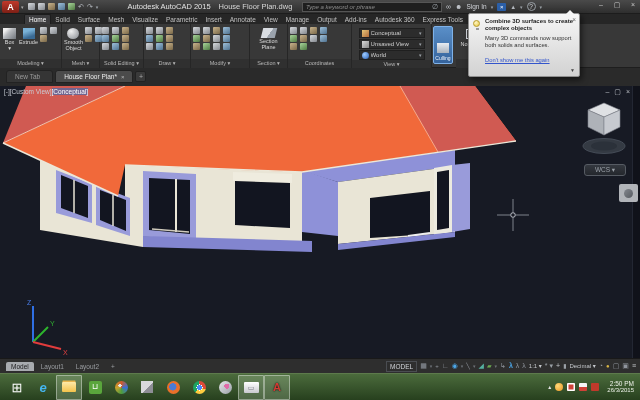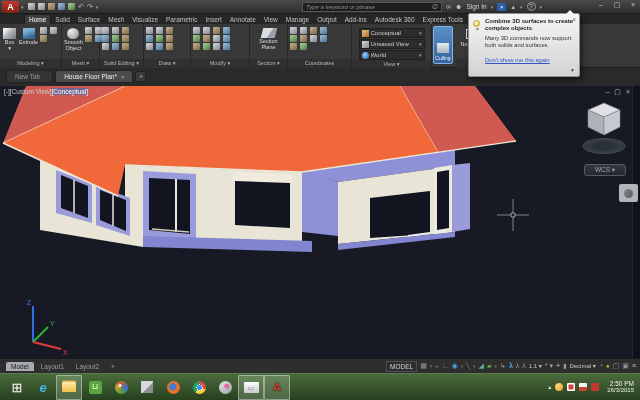--- a/index.html
+++ b/index.html
@@ -138,20 +138,23 @@
     <div class="qat">
       <i class="mini"></i>
       <i class="mini"></i>
       <i class="mini"></i>
       <i class="mini"></i>
       <i class="mini"></i>
       <span class="g">↶</span>
       <span class="g">↷</span>
       <span class="caret">▾</span>
     </div>
+    <div class="tb-title">
+      <span>Autodesk AutoCAD 2015</span><span class="doc">House Floor Plan.dwg</span>
+    </div>
     <div class="searchbox">
       <span class="ph">Type a keyword or phrase</span>
       <span class="mag">∅</span>
     </div>
     <div class="idrow">
       <span class="b">∞</span>
       <span class="b">☻</span>
       <span class="signin">Sign In</span>
       <span class="caret">▾</span>
       <span class="xchg">×</span>

